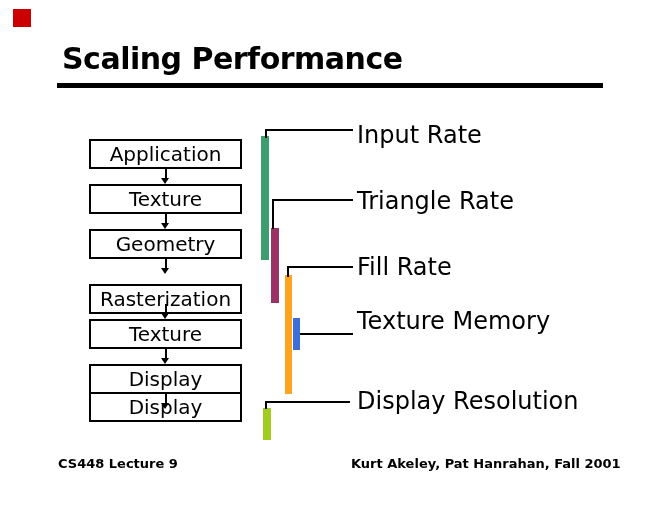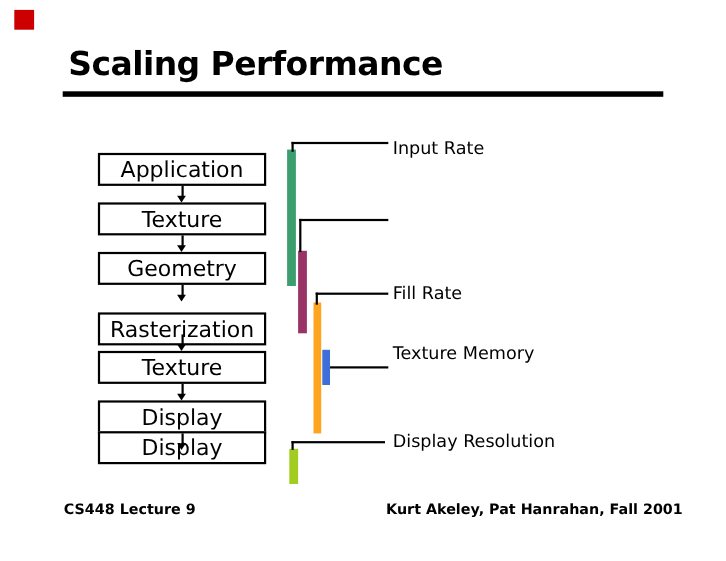--- a/index.html
+++ b/index.html
@@ -43,21 +43,21 @@
   .bar-triangle{left:271px;top:228px;width:8px;height:75px;}
   .bar-fill{left:285px;top:275px;width:7px;height:119px;}
   .bar-texture{left:293px;top:318px;width:7px;height:32px;}
   .bar-display{left:263px;top:408px;width:8px;height:32px;}
 
   
   .conn{position:absolute;background:#000;}
 
   
   .anno-label{
-    position:absolute;left:357px;font-size:16px;line-height:26px;white-space:nowrap;
+    position:absolute;left:357px;font-size:24px;line-height:26px;white-space:nowrap;
   }
   .l-input{top:122px}.l-triangle{top:188px}.l-fill{top:254px}
   .l-texture{top:308px}.l-display{top:388px}
 
   .footer{position:absolute;top:456px;font-size:13px;font-weight:bold;white-space:nowrap;}
   .footer-left{left:58px;}
   .footer-right{left:351px;}
 </style>
 </head>
 <body>
@@ -126,20 +126,21 @@
   <div class="conn" style="left:265px;top:129px;width:2px;height:9px;"></div>
   <div class="conn" style="left:272px;top:199px;width:81px;height:2px;"></div>
   <div class="conn" style="left:272px;top:199px;width:2px;height:30px;"></div>
   <div class="conn" style="left:287px;top:266px;width:66px;height:2px;"></div>
   <div class="conn" style="left:287px;top:266px;width:2px;height:11px;"></div>
   <div class="conn" style="left:300px;top:333px;width:53px;height:2px;"></div>
   <div class="conn" style="left:265px;top:401px;width:85px;height:2px;"></div>
   <div class="conn" style="left:265px;top:401px;width:2px;height:8px;"></div>
 
   <div class="anno-label l-input">Input Rate</div>
+  <div class="anno-label l-triangle">Triangle Rate</div>
   <div class="anno-label l-fill">Fill Rate</div>
   <div class="anno-label l-texture">Texture Memory</div>
   <div class="anno-label l-display">Display Resolution</div>
 
   <div class="footer footer-left">CS448 Lecture 9</div>
   <div class="footer footer-right">Kurt Akeley, Pat Hanrahan, Fall 2001</div>
 
 </div>
 
 </body></html>

